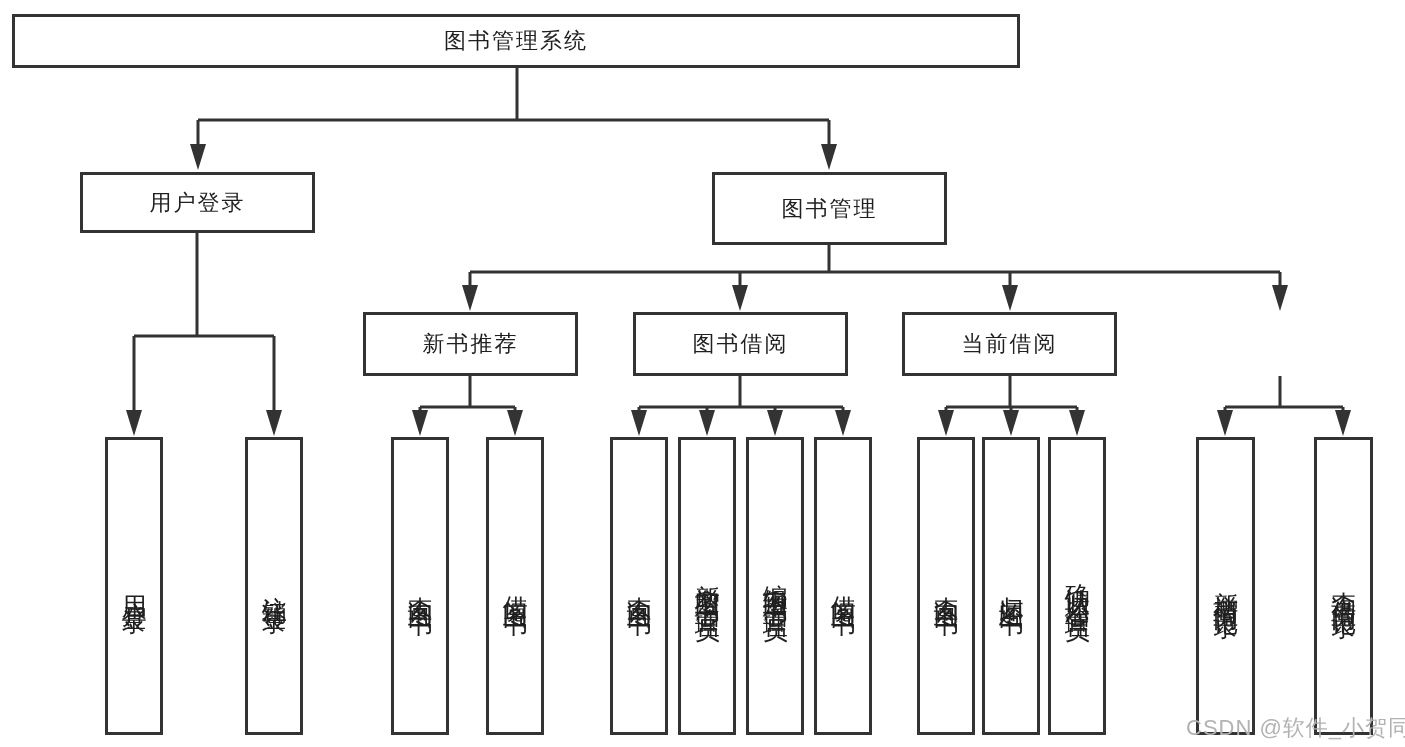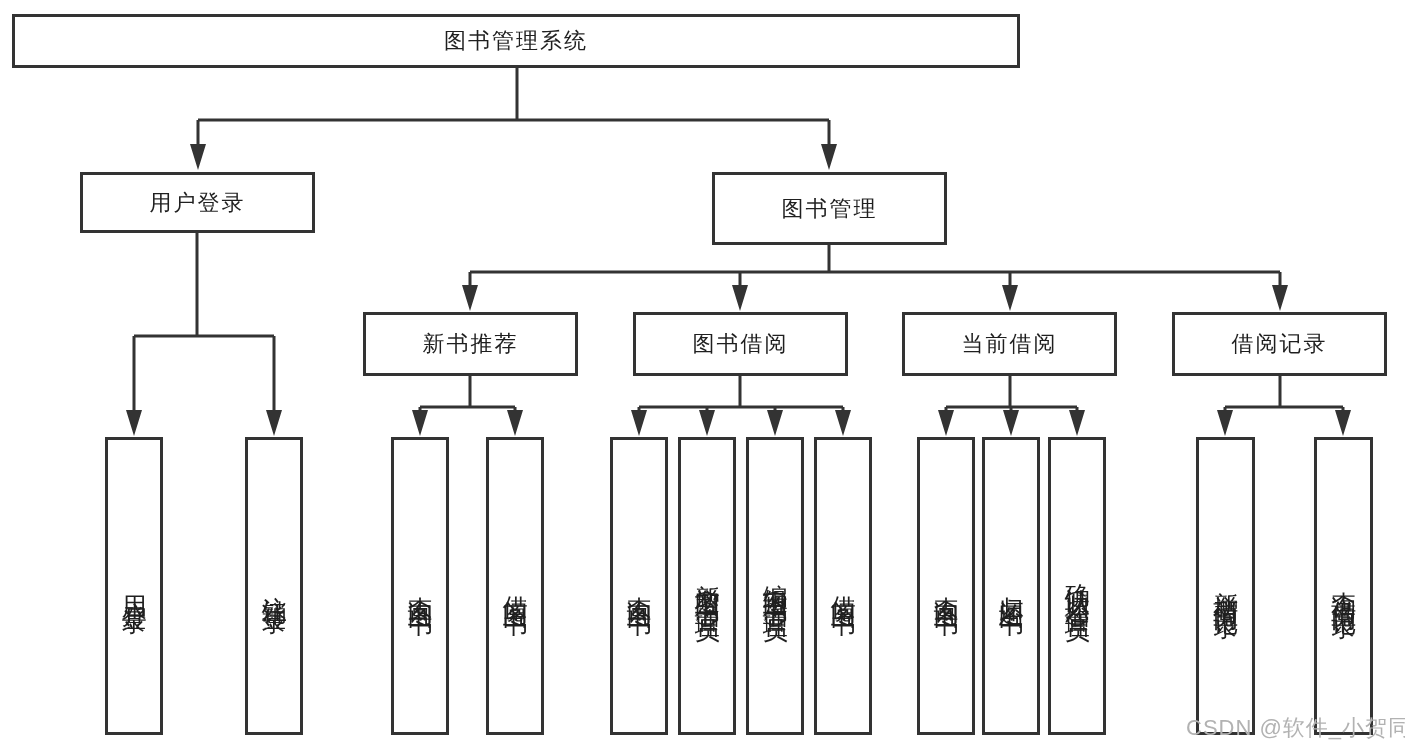--- a/index.html
+++ b/index.html
@@ -103,21 +103,20 @@
   </svg>
 
   <div class="node h-node root-box">图书管理系统</div>
 
   <div class="node h-node l2-a">用户登录</div>
   <div class="node h-node l2-b">图书管理</div>
 
   <div class="node h-node l3 l3-0">新书推荐</div>
   <div class="node h-node l3 l3-1">图书借阅</div>
   <div class="node h-node l3 l3-2">当前借阅</div>
-  <div class="node h-node l3 l3-3">借阅记录</div>
 
   <div class="node leaf lf-a0">
     <span>用户登录</span>
   </div>
   <div class="node leaf lf-a1">
     <span>注销登录</span>
   </div>
 
   <div class="node leaf lf-b0">
     <span>查询图书</span>

